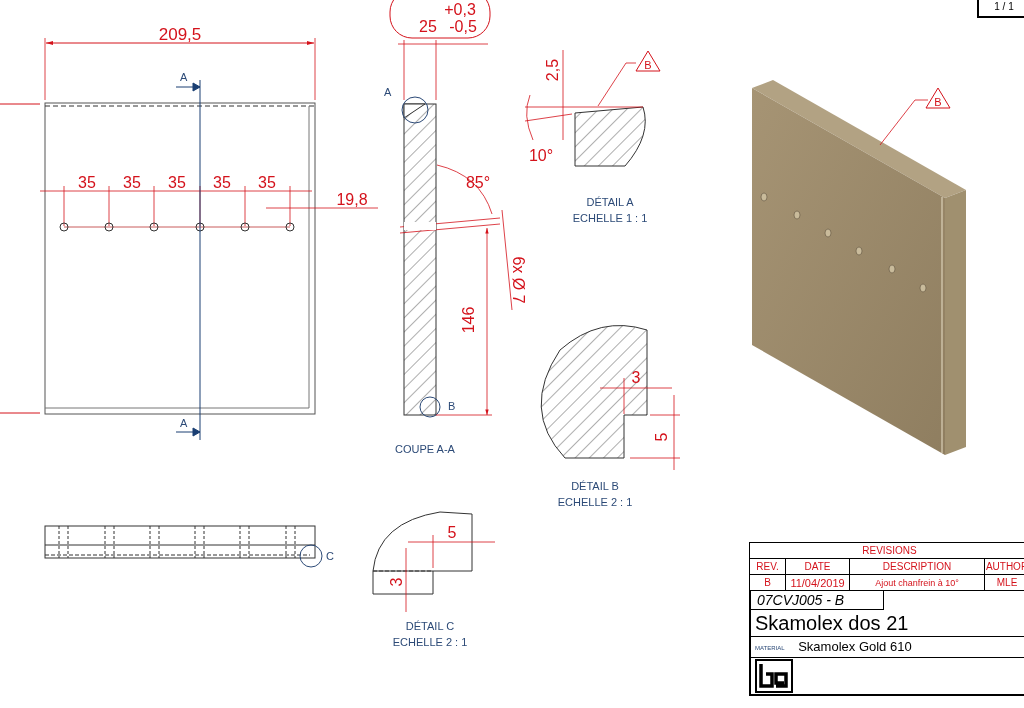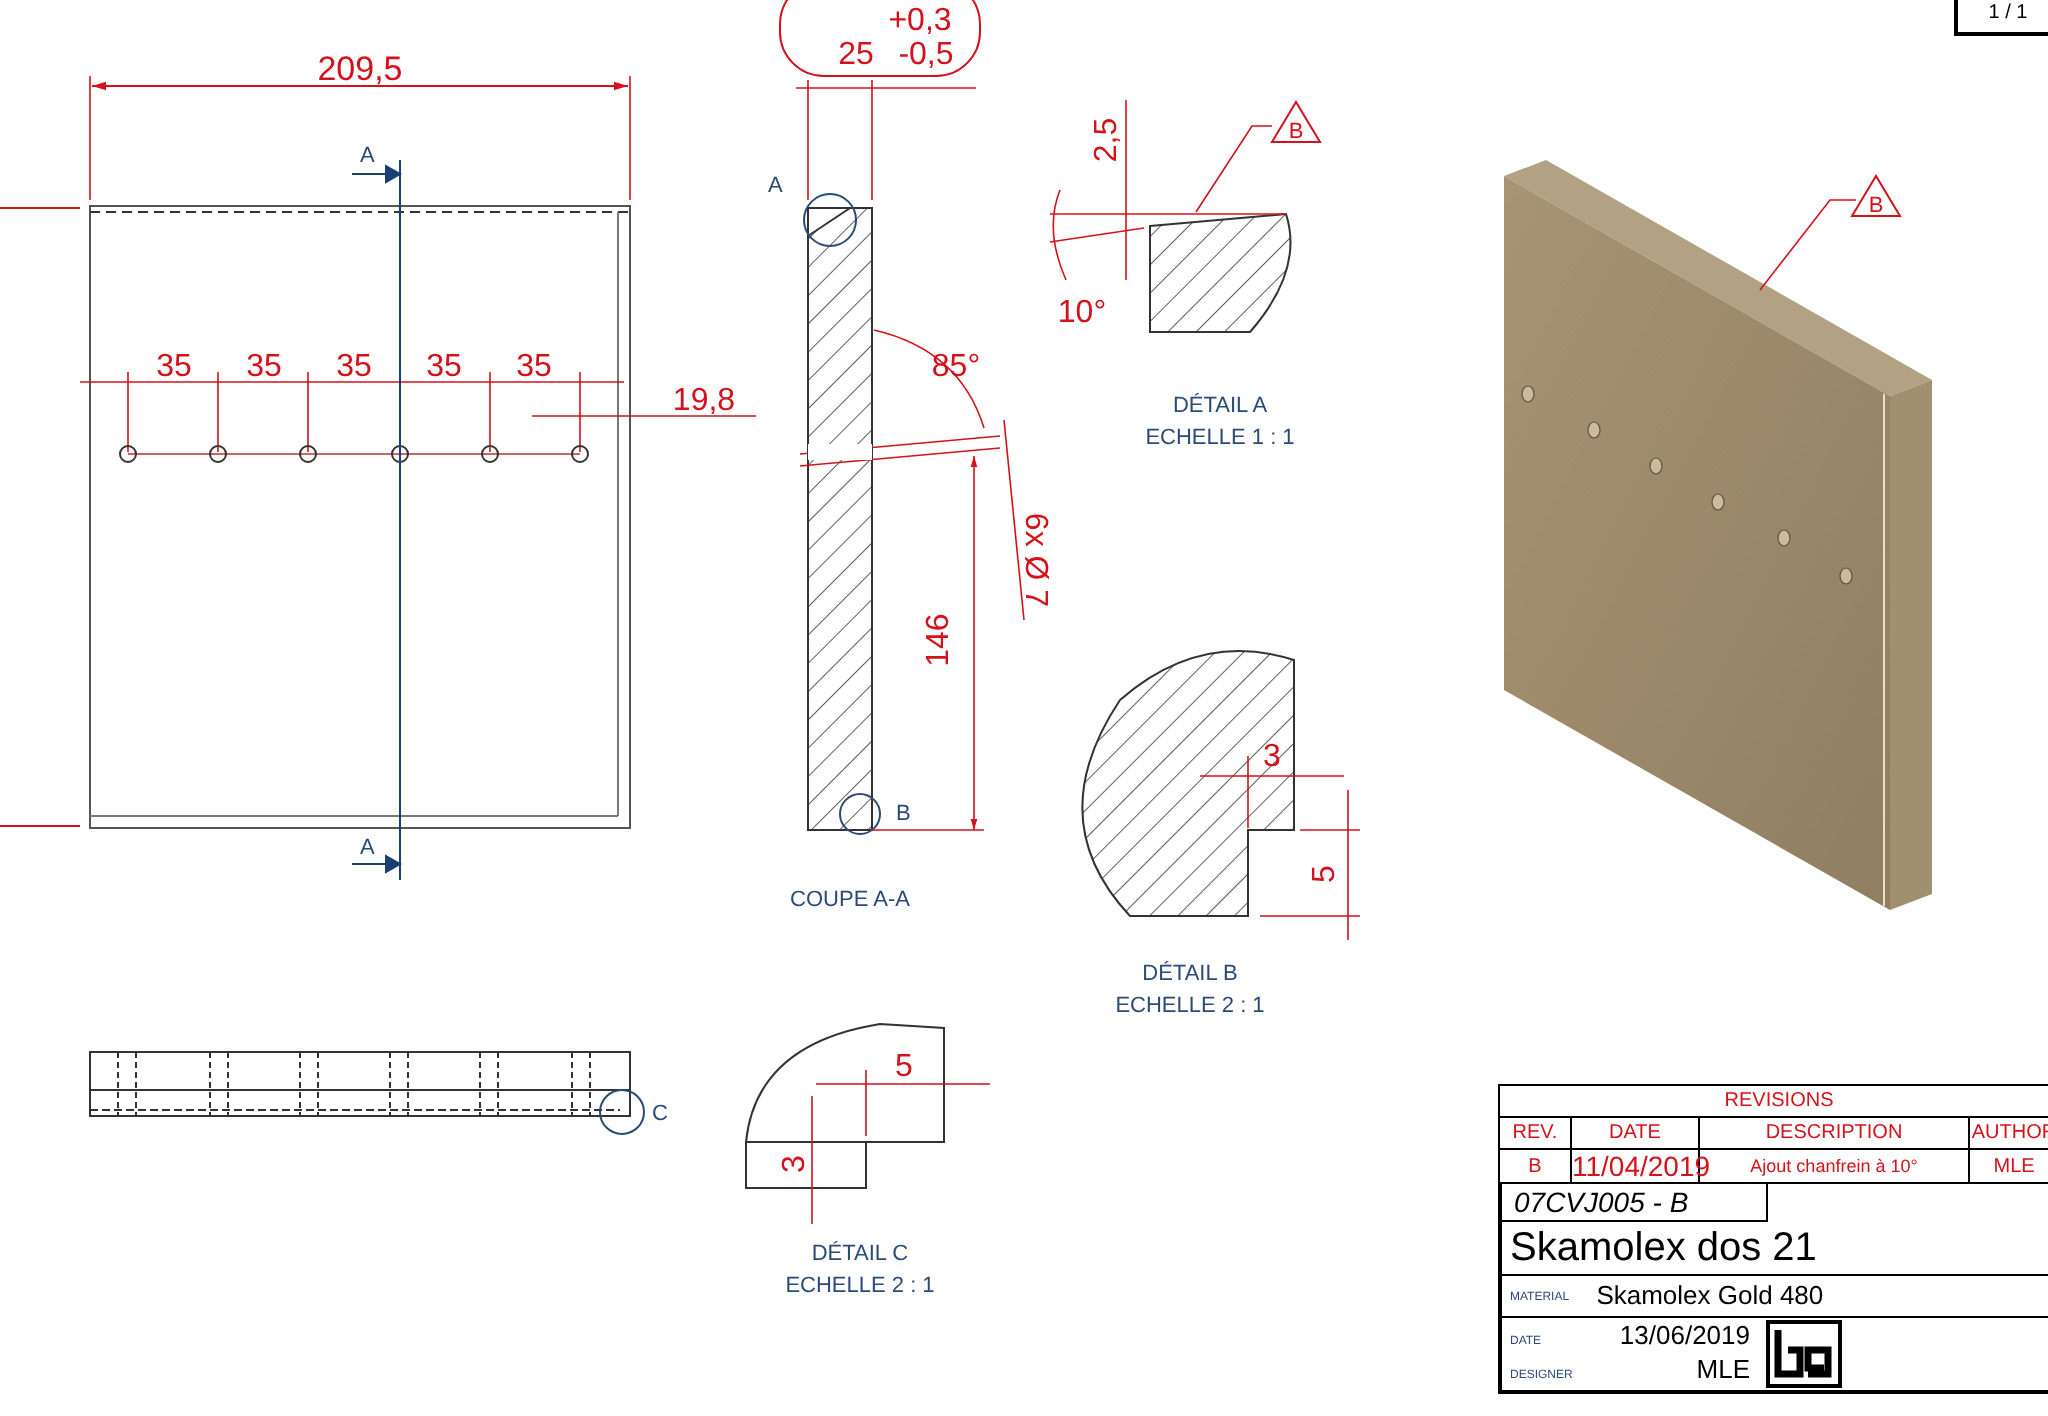--- a/index.html
+++ b/index.html
@@ -210,44 +210,34 @@
           <td colspan="4" class="rev-title">REVISIONS</td>
         </tr>
     <tr>
       <td>REV.</td>
       <td>DATE</td>
       <td>DESCRIPTION</td>
       <td>AUTHOR</td>
     </tr>
     <tr>
       <td>B</td>
-      <td style="font-size:14px">11/04/2019</td>
+      <td style="font-size:11px">11/04/2019</td>
       <td style="font-size:9px">Ajout chanfrein à 10°</td>
       <td>MLE</td>
     </tr>
   </tbody>
     </table>
   <div class="block">
     <div class="code">07CVJ005 - B</div>
     <div class="name">Skamolex dos 21</div>
     <div class="mat">
       <span class="small">MATERIAL</span>
-      <span>Skamolex Gold 480</span>
+      <span>Skamolex Gold 610</span>
     </div>
     <div class="props">
-      <div class="pcol" style="width:120px;">
-        <div class="row">
-            <span class="small">DATE</span>
-            <span>13/06/2019</span>
-          </div>
-        <div class="row">
-            <span class="small">DESIGNER</span>
-            <span>MLE</span>
-          </div>
-      </div>
       <div class="logo">
         <svg width="34" height="30" viewBox="0 0 34 30">
             <path d="M4,3 V25 H15 V13 H9 M19,25 H29 V13 H19 V22 H27" fill="none" stroke="#000" stroke-width="3.5"></path>
           </svg>
       </div>
     </div>
   </div>
 </div>
 
 </body></html>

